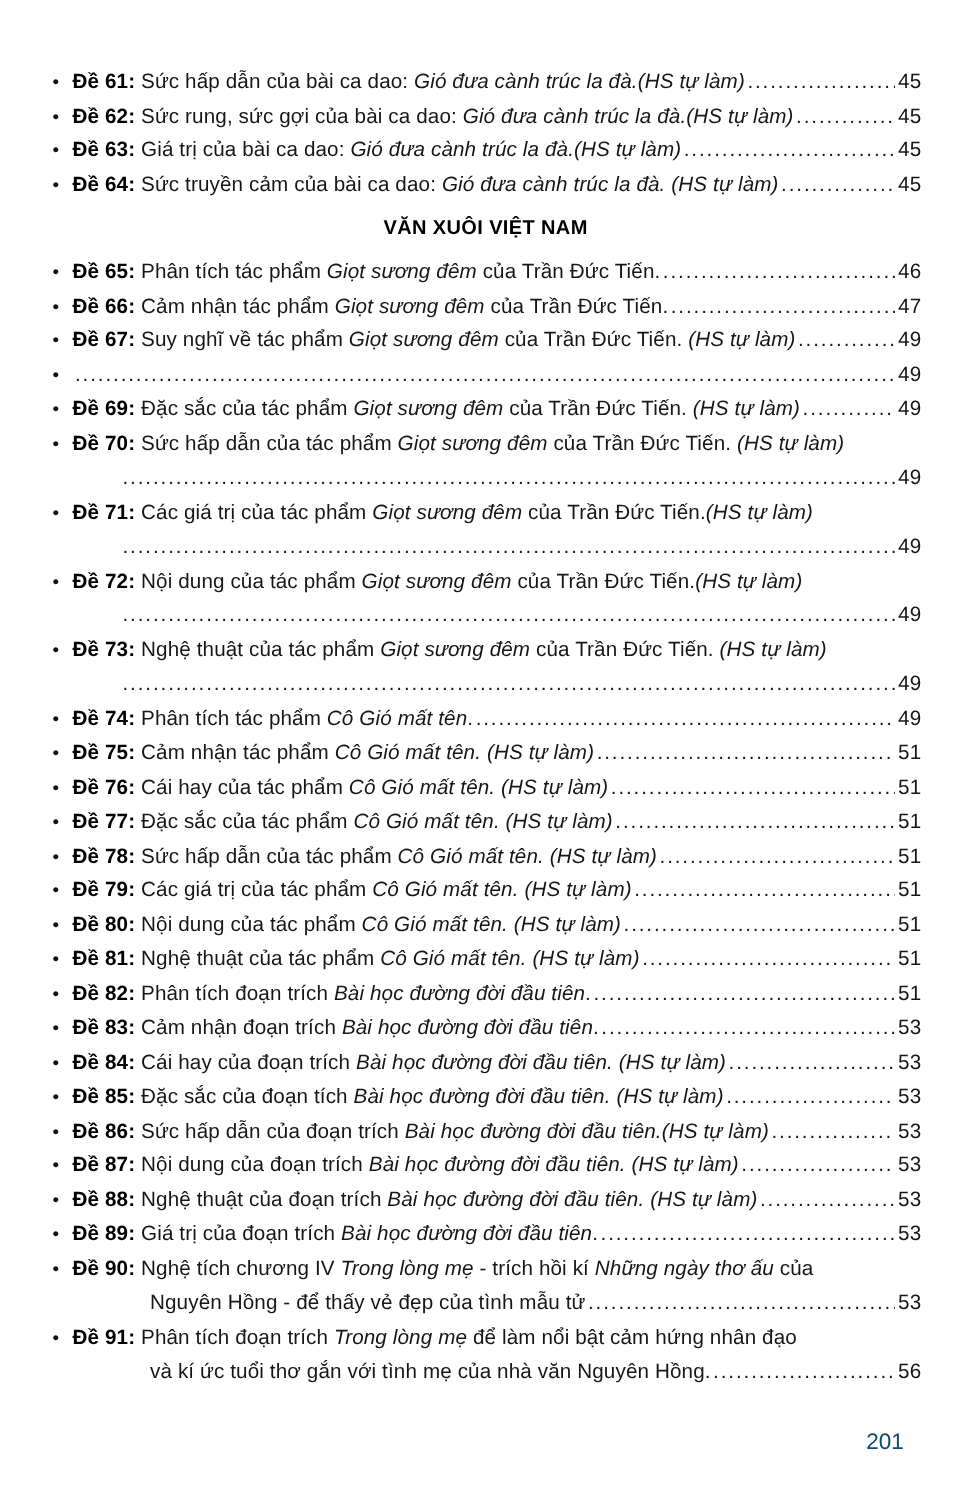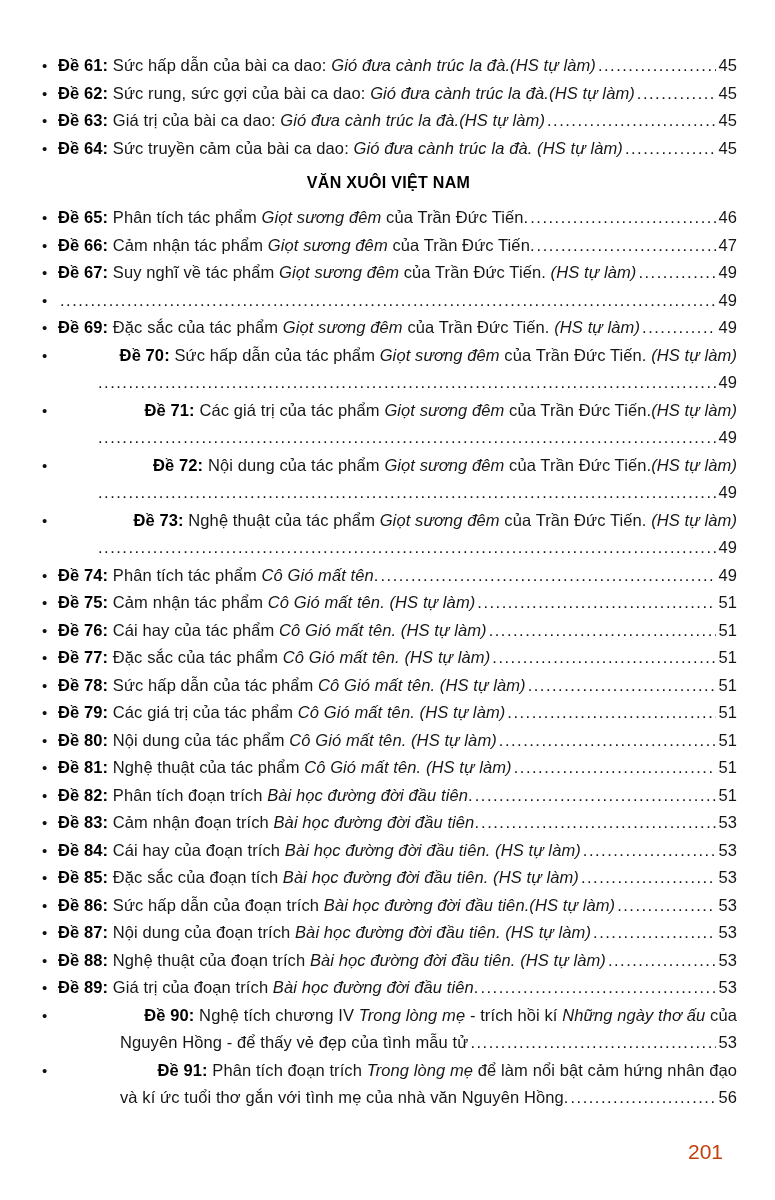--- a/index.html
+++ b/index.html
@@ -7,30 +7,30 @@
   body {
     width:775px; height:1200px;
     font-family:"Liberation Sans", sans-serif;
     color:#161616;
     position:relative;
     overflow:hidden;
   }
   .page { width:775px; height:1200px; padding:52px 38px 0 40px; position:relative; }
   .entry { position:relative; padding-left:18px; }
   .bullet { position:absolute; left:2px; top:0; line-height:27.5px; font-size:15px; color:#111; }
-  .line { display:flex; align-items:baseline; line-height:27.5px; font-size:16.5px; letter-spacing:0.1px;justify-content:flex-end; }
+  .line { display:flex; align-items:baseline; line-height:27.5px; font-size:16.5px; letter-spacing:0.1px; }
   .label { font-weight:bold; color:#000; }
   .it { font-style:italic; }
   .content { min-width:0; }
   .leader { flex:1 1 8px; min-width:8px; overflow:hidden; white-space:nowrap; letter-spacing:1.5px; padding-left:2px; }
   .pg { flex:0 0 auto; padding-left:2px; }
   .cont-dots { margin-left:38px; }
   .cont-text { margin-left:62px; }
   .heading { text-align:center; font-size:16px; font-weight:bold; line-height:28px; margin:7px 0; letter-spacing:0.3px; color:#000; }
-  .pageno { position:absolute; right:52px; bottom:36px; font-size:21px; color:#c2410c; }
+  .pageno { position:absolute; right:52px; bottom:36px; font-size:18px; color:#0c4a6e; }
 </style>
 </head>
 <body>
 
 <div class="page">
   <div class="toc">
     <div id="sec1" class="entries">
         <div class="entry">
           <span class="bullet">•</span>
           <div class="line">

